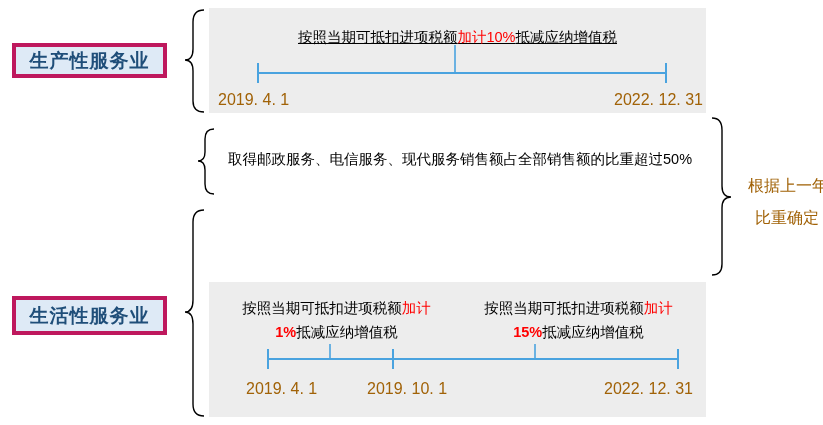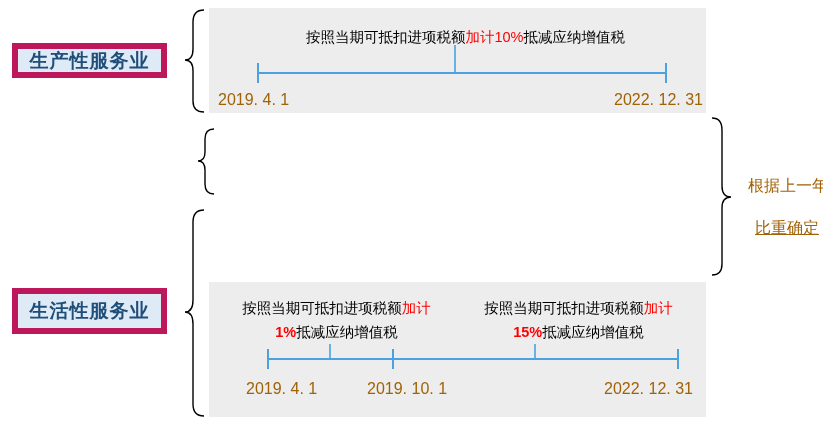--- a/index.html
+++ b/index.html
@@ -13,21 +13,21 @@
   #canvas {
     position: relative;
     width: 823px;
     height: 425px;
     overflow: hidden;
     background: #ffffff;
   }
   .label-box {
     position: absolute;
     box-sizing: border-box;
-    border: 6px solid #be185d;
+    border: 4px solid #be185d;
     background: #deeaf6;
     color: #1f4e79;
     font-size: 19px;
     font-weight: bold;
     letter-spacing: 1px;
     display: flex;
     align-items: center;
     justify-content: center;
   }
   .panel {
@@ -71,49 +71,50 @@
 <body>
 
 <div id="canvas">
 
   <div class="panel" style="left:209px; top:8px; width:497px; height:105px;"></div>
   <div class="panel" style="left:209px; top:282px; width:497px; height:135px;"></div>
 
   <div class="label-box" style="left:12px; top:43px; width:155px; height:35px;">
     <span>生产性服务业</span>
   </div>
-  <div class="label-box" style="left:12px; top:288px; width:155px; height:46px;text-align:center;">
+  <div class="label-box" style="left:12px; top:296px; width:155px; height:39px;text-align:center;">
     <span>生活性服务业</span>
   </div>
 
-  <div class="txt-block centered" style="left:237px; top:26px; width:457px;">
+  <div class="txt-block centered" style="left:229px; top:26px; width:457px;text-decoration:underline;">
     <span>按照当期可抵扣进项税额</span><span class="red">加计10%</span><span>抵减应纳增值税</span>
   </div>
 
   <div class="caption" style="left:218px; top:89px;">2019. 4. 1</div>
   <div class="caption" style="left:614px; top:89px;">2022. 12. 31</div>
 
+  <div class="txt-block" style="left:228px; top:148px; width:470px;">取得邮政服务、电信服务、现代服务销售额占全部销售额的比重超过50%</div>
 
 
   <div class="txt-block centered" style="left:224px; top:296px; width:225px; line-height:24px;">
     <div><span>按照当期可抵扣进项税额</span><span class="red">加计</span></div>
     <div><span class="red bold">1%</span><span>抵减应纳增值税</span></div>
   </div>
 
   <div class="txt-block centered" style="left:466px; top:296px; width:225px; line-height:24px;">
     <div><span>按照当期可抵扣进项税额</span><span class="red">加计</span></div>
     <div><span class="red bold">15%</span><span>抵减应纳增值税</span></div>
   </div>
 
   <div class="caption" style="left:246px; top:378px;">2019. 4. 1</div>
   <div class="caption" style="left:367px; top:378px;">2019. 10. 1</div>
   <div class="caption" style="left:604px; top:378px;">2022. 12. 31</div>
 
   <div class="caption" style="left:748px; top:175px;">根据上一年</div>
-  <div class="caption" style="left:755px; top:217px;text-decoration:underline;">比重确定</div>
+  <div class="caption" style="left:755px; top:207px;">比重确定</div>
 
   <svg class="overlay" viewBox="0 0 823 425">
 
     <path d="M 204 10 Q 193 10 193 22 L 193 49 Q 193 60 185 60 Q 193 60 193 71 L 193 101 Q 193 112 204 112" fill="none" stroke="#000000" stroke-width="1.4"></path>
 
     <path d="M 214 129 Q 205 129 205 139 L 205 152 Q 205 161 198 161 Q 205 161 205 170 L 205 184 Q 205 194 214 194" fill="none" stroke="#000000" stroke-width="1.4"></path>
 
     <path d="M 204 210 Q 193 210 193 222 L 193 300 Q 193 312 185 312 Q 193 312 193 324 L 193 404 Q 193 416 204 416" fill="none" stroke="#000000" stroke-width="1.4"></path>
 
     <path d="M 712 118 Q 722 118 722 130 L 722 186 Q 722 197 731 197 Q 722 197 722 208 L 722 264 Q 722 275 712 275" fill="none" stroke="#000000" stroke-width="1.4"></path>

